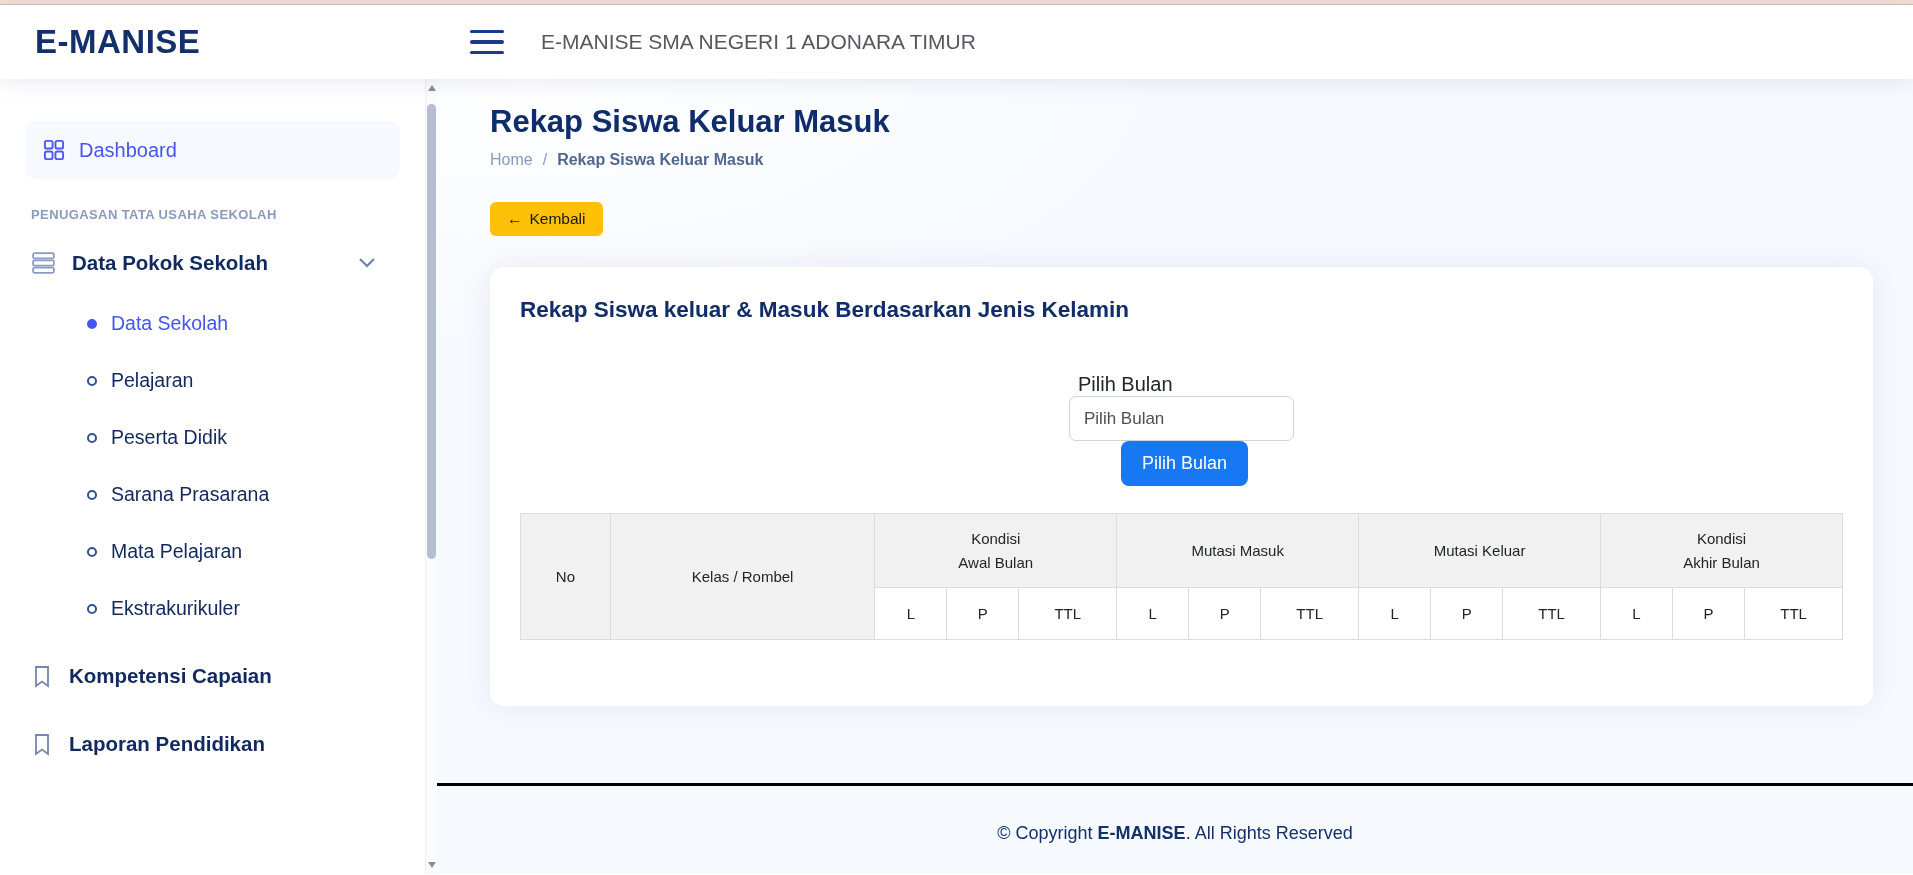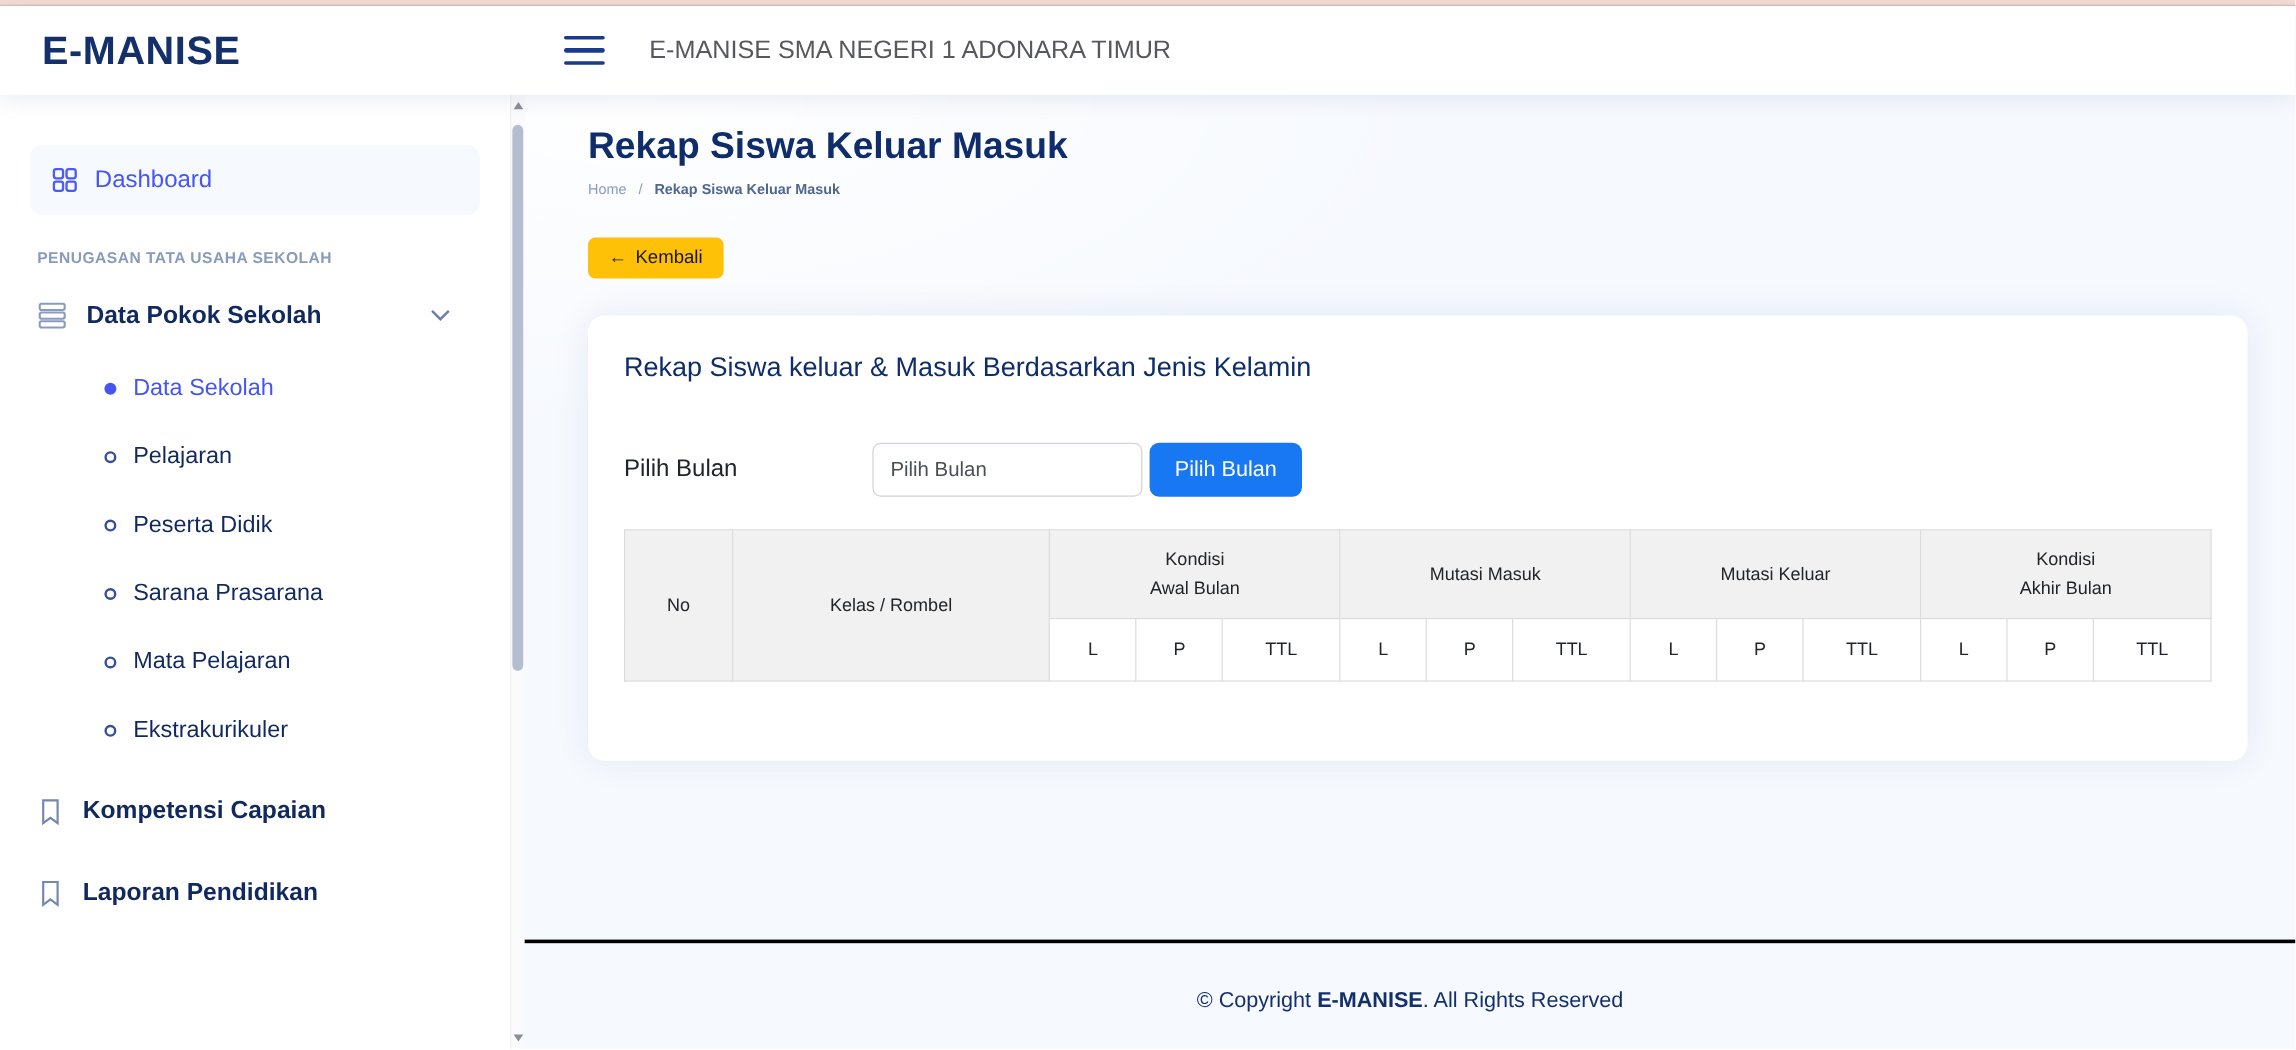--- a/index.html
+++ b/index.html
@@ -53,29 +53,29 @@
   .sb-up::after { content:""; position:absolute; left:1px; top:1px; border-left:4px solid transparent; border-right:4px solid transparent; border-bottom:6px solid #8a8f98; }
   .sb-down::after { content:""; position:absolute; left:1px; top:2px; border-left:4px solid transparent; border-right:4px solid transparent; border-top:6px solid #8a8f98; }
   .sb-thumb { position:absolute; left:1px; top:25px; width:9px; height:455px; background:#b5bdd1; border-radius:5px; cursor:pointer; }
 
   
   .main { flex:1; background:#f6f9fe; display:flex; flex-direction:column; position:relative; overflow:hidden; }
   .main::before { content:""; position:absolute; left:0; top:0; width:760px; height:280px; pointer-events:none;
     background:radial-gradient(ellipse at 12% 0%, rgba(255,255,255,.95), rgba(255,255,255,0) 72%); }
   .content { padding:25px 40px 0 53px; position:relative; }
   .page-title { margin:0; font-size:31px; font-weight:700; color:#0f2c6b; }
-  .breadcrumb { margin-top:11px; font-size:12px; color:#899bbd; display:flex; gap:10px; align-items:center; }
+  .breadcrumb { margin-top:11px; font-size:16px; color:#899bbd; display:flex; gap:10px; align-items:center; }
   .breadcrumb .home { cursor:pointer; }
   .breadcrumb .current { color:#51678f; font-weight:600; }
   .btn-back { margin-top:33px; display:inline-flex; align-items:center; gap:7px; background:#ffc107; border:none;
     border-radius:6px; padding:8px 17px; font-size:15.5px; color:#17171f; cursor:pointer; font-family:inherit; }
 
   .card { margin-top:31px; background:#fff; border-radius:14px; box-shadow:0 0 30px rgba(1,41,112,.08); padding:30px 30px 66px; }
-  .card-title { font-size:22.5px; font-weight:400; color:#0f2c6b; }
-  .filter-row { display:flex; align-items:center; margin-top:50px; }
+  .card-title { font-size:22.5px; font-weight:700; color:#0f2c6b; }
+  .filter-row { display:flex; align-items:center; margin-top:50px;flex-direction:column; }
   .filter-label { width:207px; font-size:20px; color:#212529; }
   .filter-input { width:225px; height:45px; border:1px solid #ced4da; border-radius:7px; padding:0 14px;
     font-size:17px; color:#495057; font-family:inherit; background:#fff; }
   .filter-input::placeholder { color:#4a5056; opacity:1; }
   .btn-primary { margin-left:6px; height:45px; padding:0 21px; background:#1877f2; color:#fff; border:none;
     border-radius:8px; font-size:18px; cursor:pointer; font-family:inherit; }
 
   table.rekap { margin-top:27px; width:100%; border-collapse:collapse; table-layout:fixed; font-size:15px; color:#212529; }
   .rekap th { border:1px solid #dcdcdc; text-align:center; vertical-align:middle; font-weight:400; padding:2px; }
   .rekap .gray { background:#f1f1f1; }

